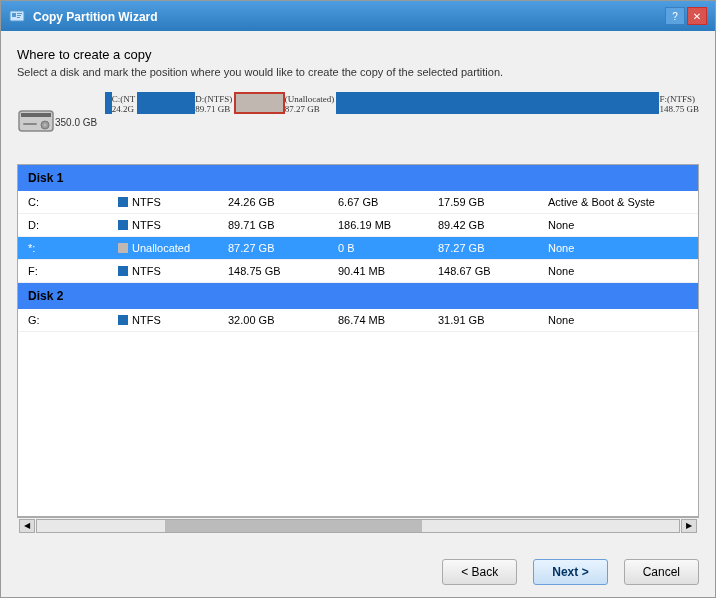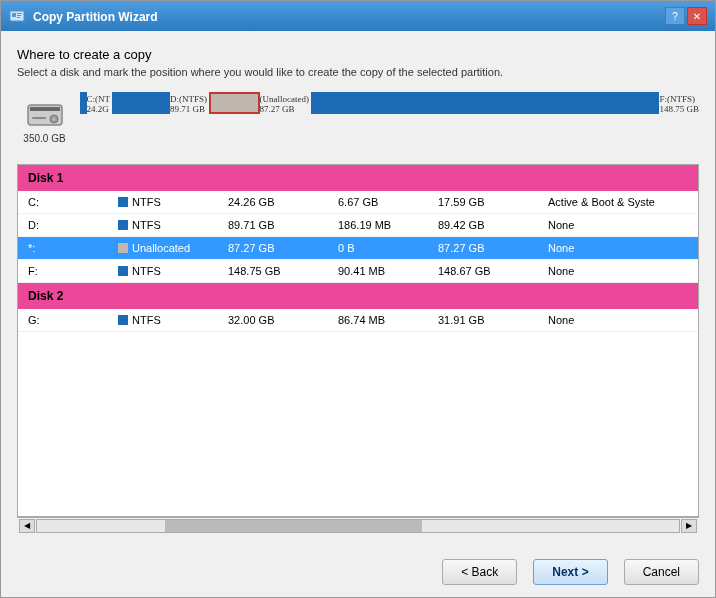--- a/index.html
+++ b/index.html
@@ -81,21 +81,21 @@
     }
     .disk-visual {
       display: flex;
       align-items: stretch;
       gap: 0;
       margin-bottom: 14px;
       height: 58px;
     }
     .disk-icon-box {
       display: flex;
-      flex-direction: column;
+      flex-direction: row;
       align-items: center;
       justify-content: center;
       margin-right: 8px;
       min-width: 55px;
     }
     .disk-icon {
       width: 38px;
       height: 32px;
     }
     .disk-size-label {
@@ -157,21 +157,21 @@
     }
     .table-body {
       flex: 1;
       overflow-y: auto;
       overflow-x: hidden;
     }
     .disk-group-header {
       padding: 6px 10px;
       font-weight: 700;
       font-size: 12px;
-      background: #ec4899;
+      background: #3b82f6;
     }
     .table-row {
       display: grid;
       grid-template-columns: 90px 110px 110px 100px 110px 1fr;
       padding: 3px 6px;
       border-bottom: 1px solid #f0f0f0;
     }
     .table-row.selected {
       background: #3399ff;
       color: white;

